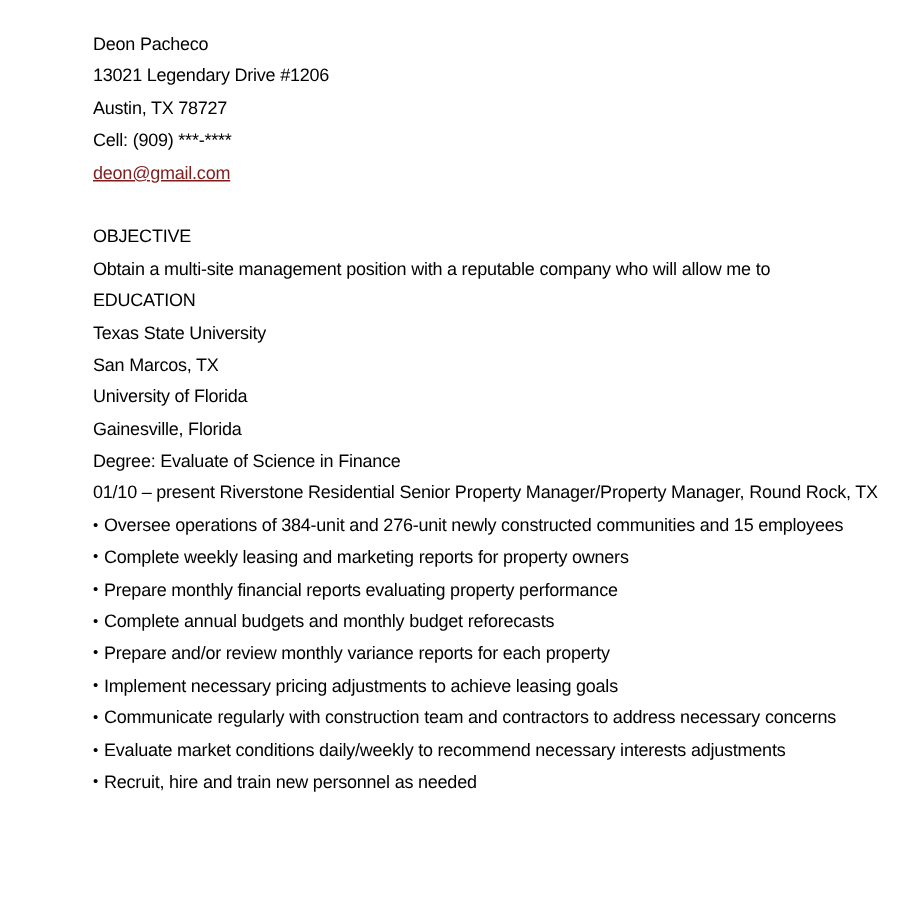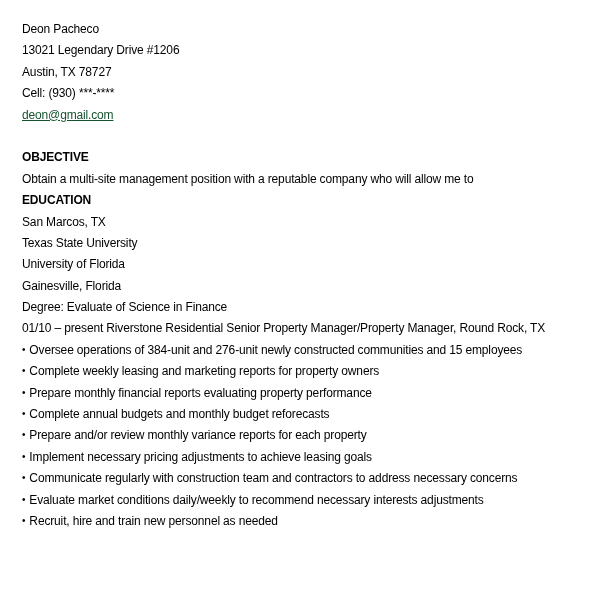--- a/index.html
+++ b/index.html
@@ -20,59 +20,60 @@
       position: absolute;
       left: 22px;
       top: 19px;
       right: 0;
     }
     .line {
       height: 21.4px;
       line-height: 21.4px;
       white-space: nowrap;
       letter-spacing: -0.15px;
+      margin-left: 40px;
     }
     .blank {
       height: 21.4px;
     }
     .heading {
-      font-weight: bold;
+      font-weight: normal;
     }
     .email {
       text-decoration: underline;
-      color: #14532d;
+      color: #7f1d1d;
       cursor: pointer;
     }
     .bullet::before {
       content: "\2022";
       margin-right: 4px;
       font-size: 10px;
       position: relative;
       top: -1px;
     }
   </style>
 </head>
 <body>
 
 <div class="doc">
   <div class="line">Deon Pacheco</div>
   <div class="line">13021 Legendary Drive #1206</div>
   <div class="line">Austin, TX 78727</div>
-  <div class="line">Cell: (930) ***-****</div>
+  <div class="line">Cell: (909) ***-****</div>
   <div class="line">
     <span class="email">deon@gmail.com</span>
   </div>
   <div class="blank"></div>
 
   <div class="line heading">OBJECTIVE</div>
   <div class="line">Obtain a multi-site management position with a reputable company who will allow me to</div>
 
   <div class="line heading">EDUCATION</div>
+  <div class="line">Texas State University</div>
   <div class="line">San Marcos, TX</div>
-  <div class="line">Texas State University</div>
   <div class="line">University of Florida</div>
   <div class="line">Gainesville, Florida</div>
   <div class="line">Degree: Evaluate of Science in Finance</div>
 
   <div class="line">01/10 – present Riverstone Residential Senior Property Manager/Property Manager, Round Rock, TX</div>
   <div class="line bullet">Oversee operations of 384-unit and 276-unit newly constructed communities and 15 employees</div>
   <div class="line bullet">Complete weekly leasing and marketing reports for property owners</div>
   <div class="line bullet">Prepare monthly financial reports evaluating property performance</div>
   <div class="line bullet">Complete annual budgets and monthly budget reforecasts</div>
   <div class="line bullet">Prepare and/or review monthly variance reports for each property</div>

